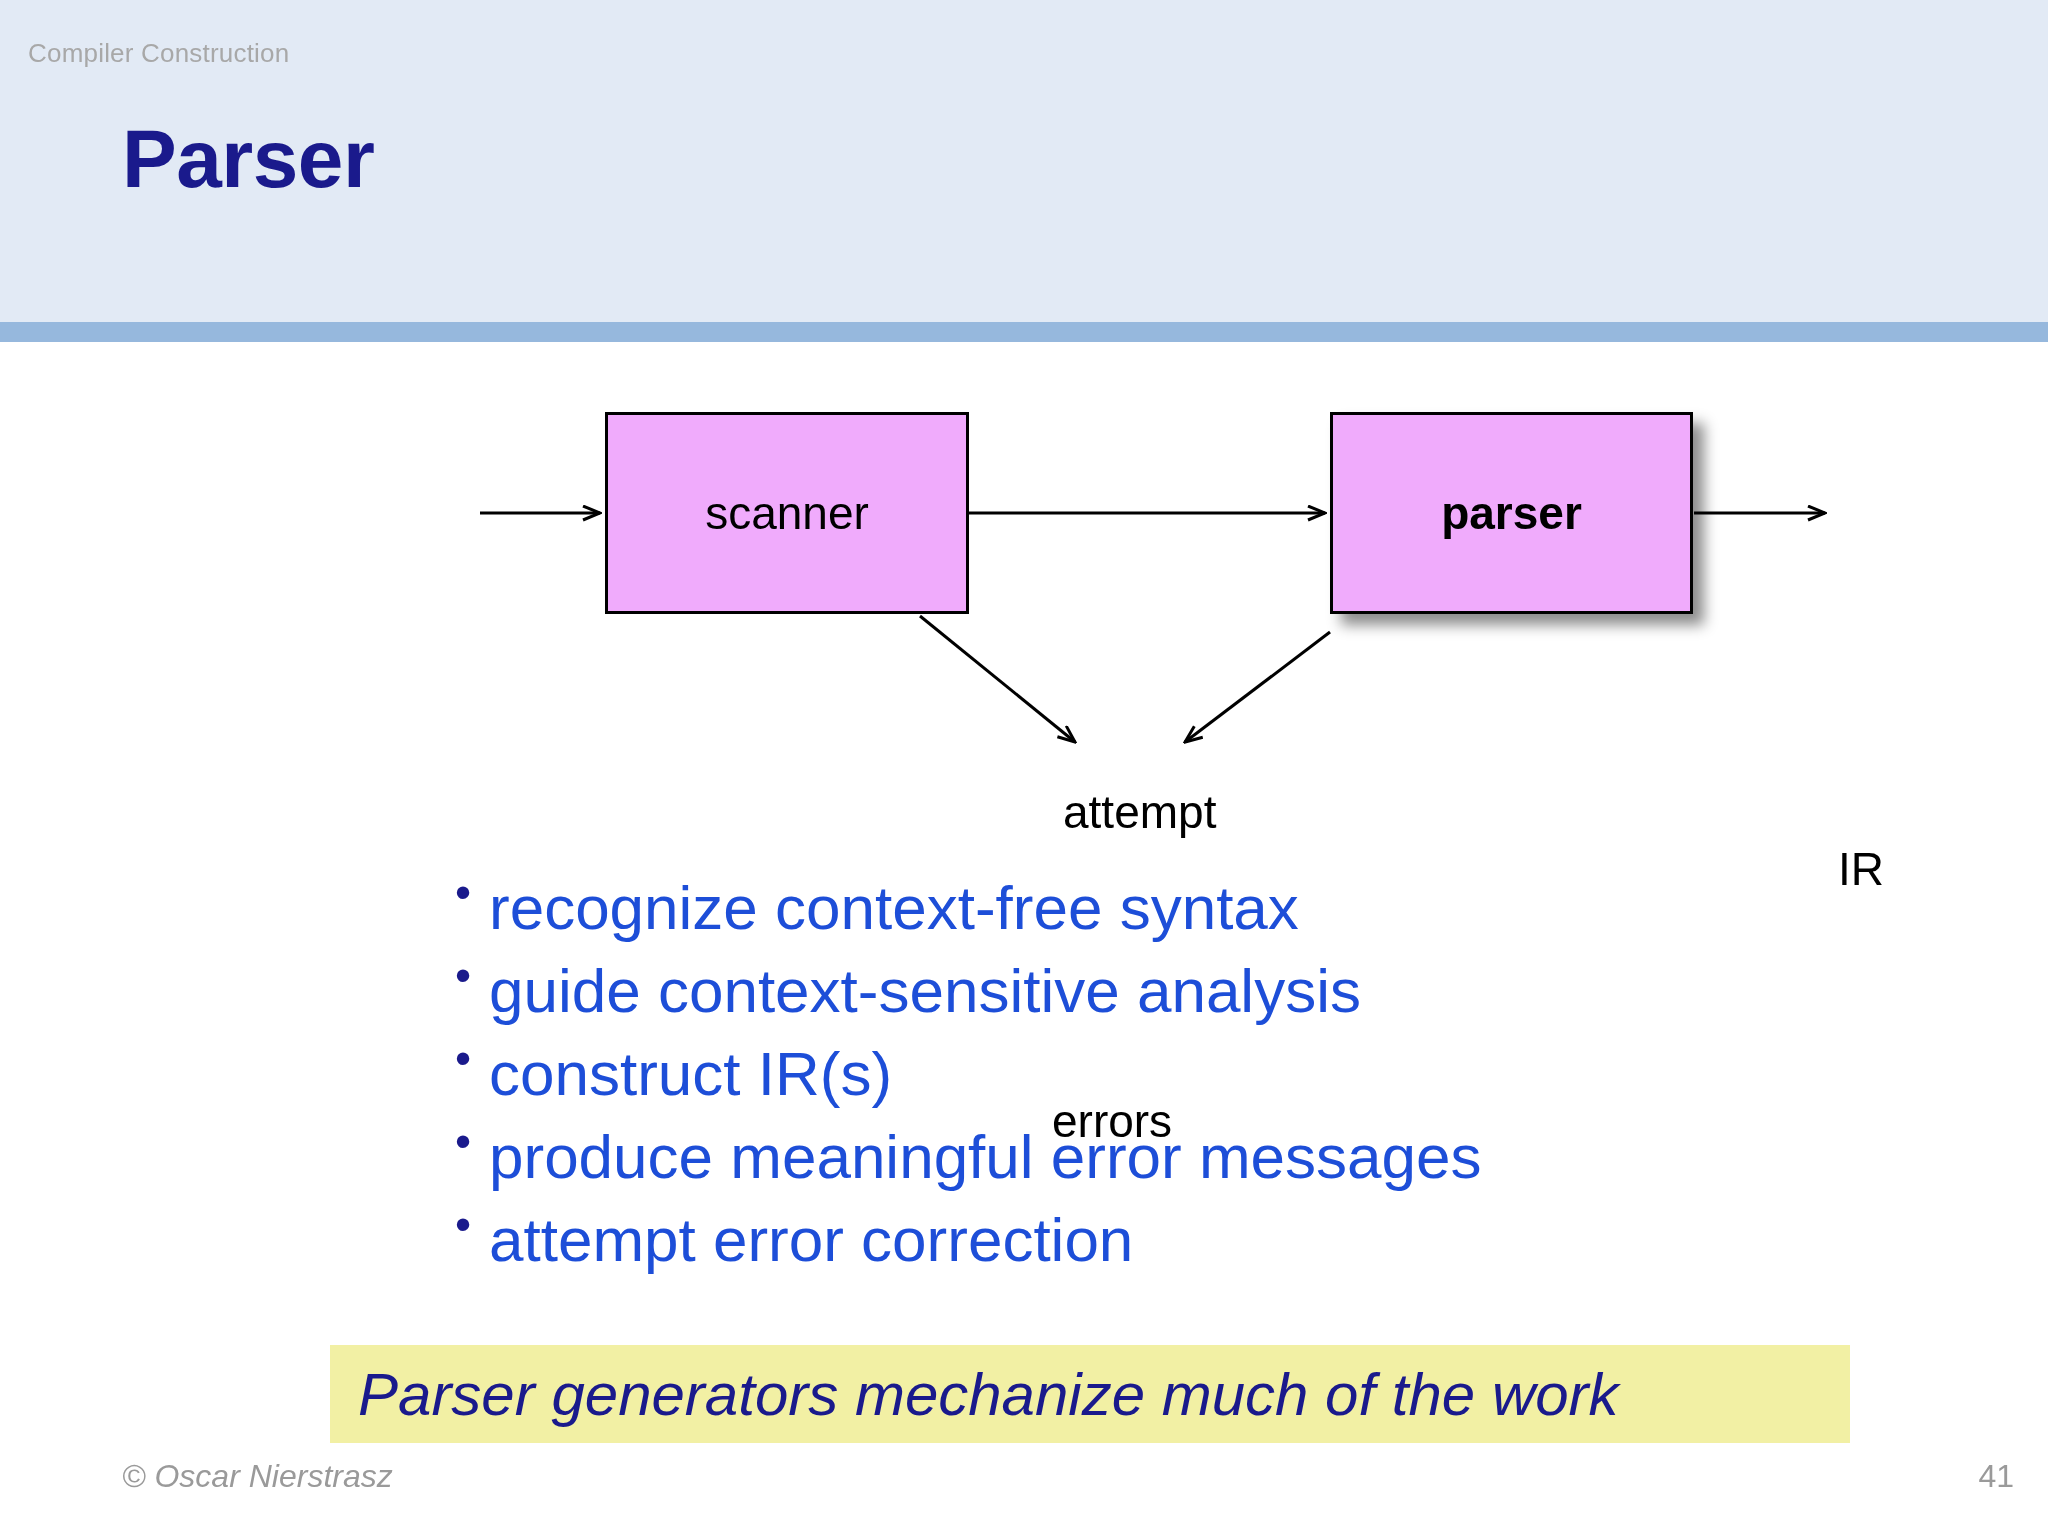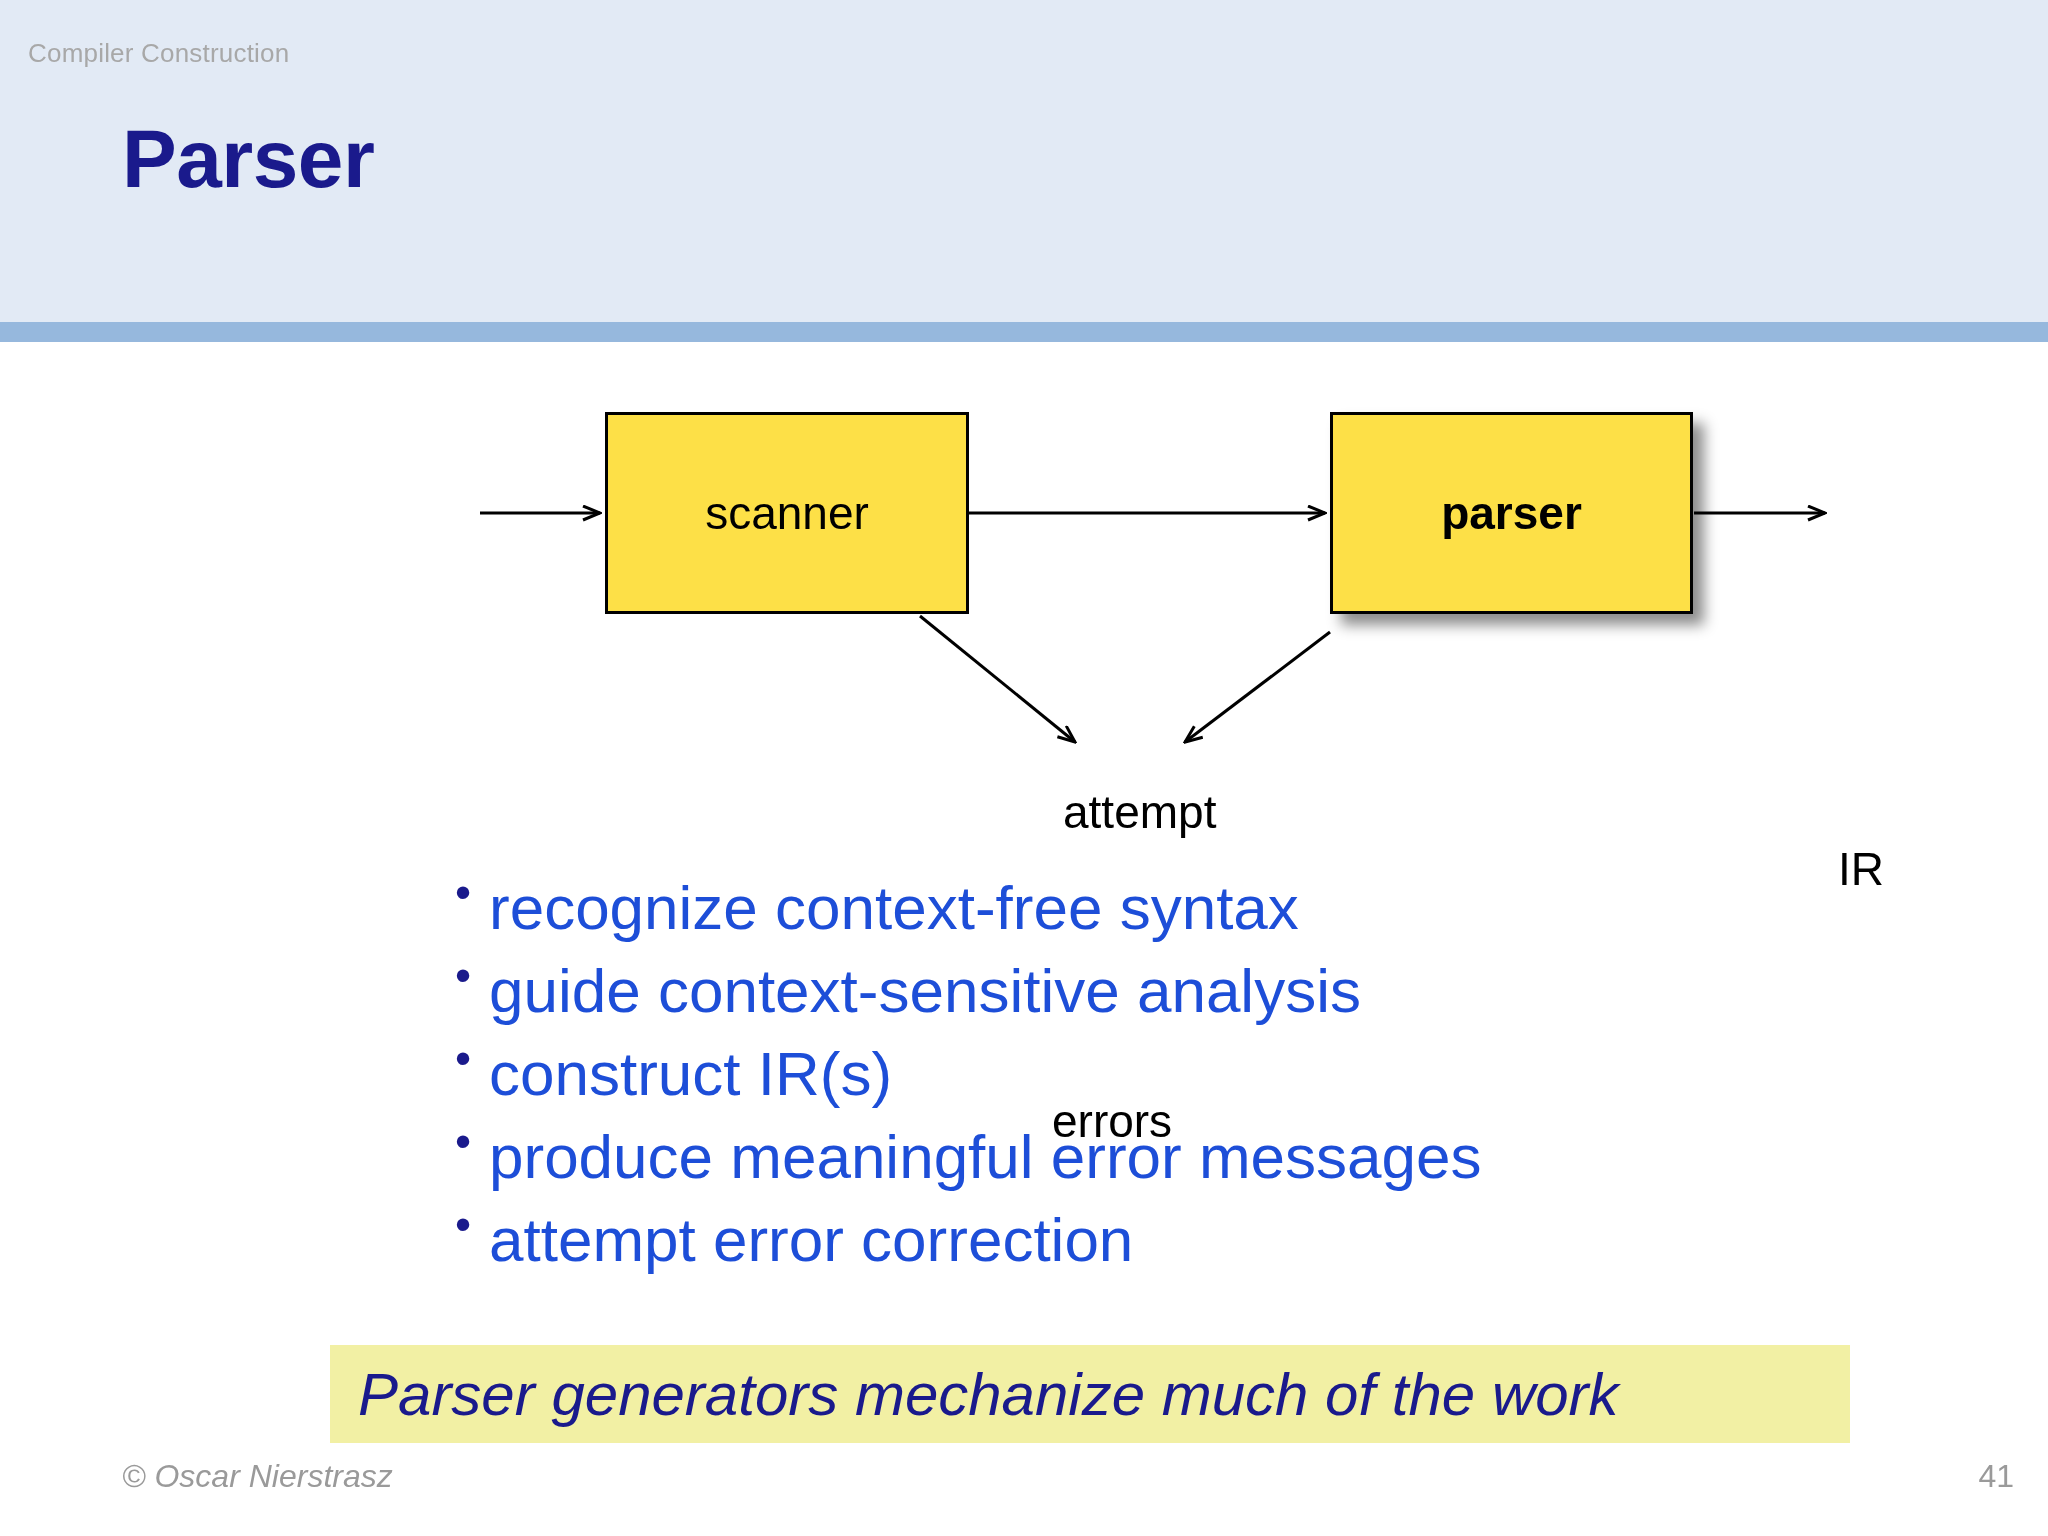--- a/index.html
+++ b/index.html
@@ -59,21 +59,21 @@
   
   .diagram {
     position: absolute;
     left: 0;
     top: 342px;
     width: 2048px;
     height: 520px;
   }
   .dbox {
     position: absolute;
-    background: #fde047;
+    background: #f0abfc;
     border: 3px solid #000000;
     box-sizing: border-box;
   }
   .dbox-label {
     position: absolute;
     left: 0;
     right: 0;
     top: 50%;
     transform: translateY(-50%);
     text-align: center;

